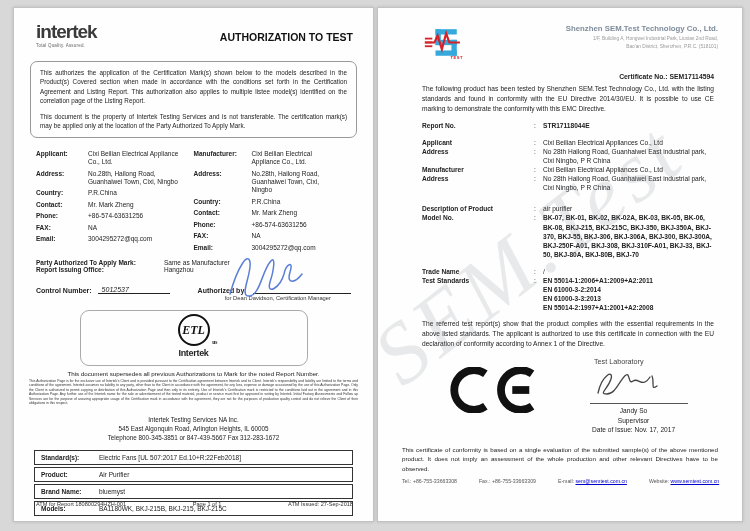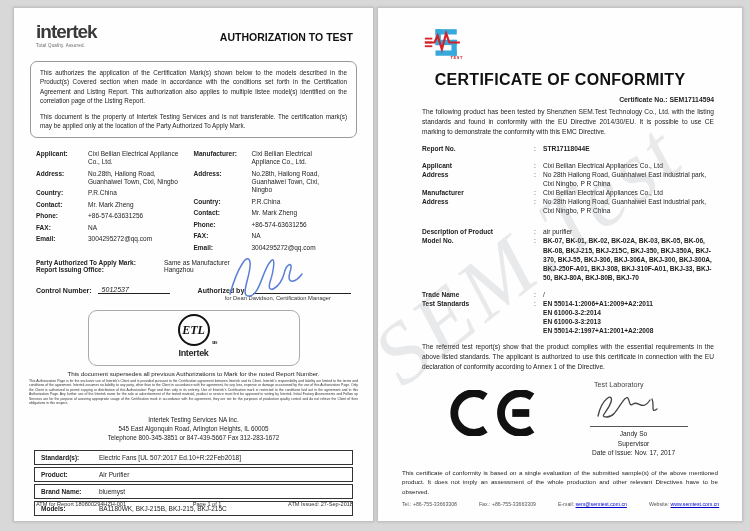--- a/index.html
+++ b/index.html
@@ -31,21 +31,21 @@
 
   .control-wrap { position:relative; margin:13px 22px 0; font-size:7px; }
   .control-row { display:flex; align-items:flex-end; }
   .cn-label { font-weight:bold; }
   .cn-val { font-style:italic; border-bottom:1px solid #222; width:72px; margin-left:6px; padding-left:4px; }
   .auth-label { font-weight:bold; margin-left:28px; }
   .sig-line { flex:1; border-bottom:1px solid #222; margin-left:6px; height:8px; }
   .auth-for { text-align:right; font-size:5.8px; margin-top:1px; margin-right:20px; color:#333; }
   .sig-blue { position:absolute; right:45px; top:-38px; pointer-events:none; }
 
-  .mark-box { width:212px; margin:9px auto 0; border:1px solid #aaa; border-radius:9px; height:56px; position:relative; text-align:center; padding-top:3px; }
+  .mark-box { width:228px; margin:9px auto 0; border:1px solid #aaa; border-radius:9px; height:56px; position:relative; text-align:center; padding-top:3px; }
   .etl-circle { width:32px; height:32px; border:2.5px solid #111; border-radius:50%; margin:0 auto; display:flex; align-items:center; justify-content:center; font-family:"Liberation Serif",serif; font-weight:bold; font-style:italic; font-size:12px; color:#111; position:relative; }
   .etl-us { position:absolute; right:-10px; bottom:-1px; font-size:5.5px; font-weight:bold; font-style:normal; }
   .mark-brand { font-weight:bold; font-size:9px; color:#222; margin-top:2px; letter-spacing:-.3px; }
 
   .supersedes { text-align:center; font-size:6.2px; margin-top:4px; color:#222; }
   .fine-print { margin:2px 15px 0; font-size:3.4px; line-height:1.3; text-align:justify; color:#333; }
 
   .office { text-align:center; font-size:6.3px; line-height:1.45; margin-top:9px; }
 
   .lt-table { margin:8px 20px 0; }
@@ -258,23 +258,29 @@
       <rect x="0" y="14.6" width="7" height="1.7" fill="#d62128"></rect>
       <rect x="0" y="18.2" width="7" height="1.7" fill="#d62128"></rect>
       <rect x="10" y="3" width="20" height="5" fill="#35a8dc"></rect>
       <rect x="10" y="13" width="20" height="5" fill="#35a8dc"></rect>
       <rect x="10" y="23" width="20" height="5" fill="#35a8dc"></rect>
       <rect x="10" y="3" width="5" height="15" fill="#35a8dc"></rect>
       <rect x="25" y="13" width="5" height="15" fill="#35a8dc"></rect>
       <polyline points="0,15.5 9,15.5 12,9 16,22 20,7 23,15.5 33,15.5" fill="none" stroke="#d62128" stroke-width="2"></polyline>
       <text x="24" y="31.5" font-size="3.8" font-weight="bold" fill="#d62128" letter-spacing="0.6">TEST</text>
     </svg>
-  </div>
-
-  <div class="rt-title">CERTIFICATE OF CONFORMITY</div>
+    <div class="rt-co">
+      <div class="rt-co-name">Shenzhen SEM.Test Technology Co., Ltd.</div>
+      <div class="rt-co-addr">
+        <div>1/F, Building A, Hongwei Industrial Park, Liuxian 2nd Road,</div>
+        <div>Bao'an District, Shenzhen, P.R.C. (518101)</div>
+      </div>
+    </div>
+  </div>
+
   <div class="rt-certno">Certificate No.: SEM17114594</div>
   <div class="rt-intro">The following product has been tested by Shenzhen SEM.Test Technology Co., Ltd. with the listing standards and found in conformity with the EU Directive 2014/30/EU. It is possible to use CE marking to demonstrate the conformity with this EMC Directive.</div>
 
   <div class="rt-fields">
     <div class="frow">
         <span class="fl">Report No.</span>
         <span class="fc">:</span>
         <span class="fv bold">STR17118044E</span>
       </div>
     <div class="frow gap8">

